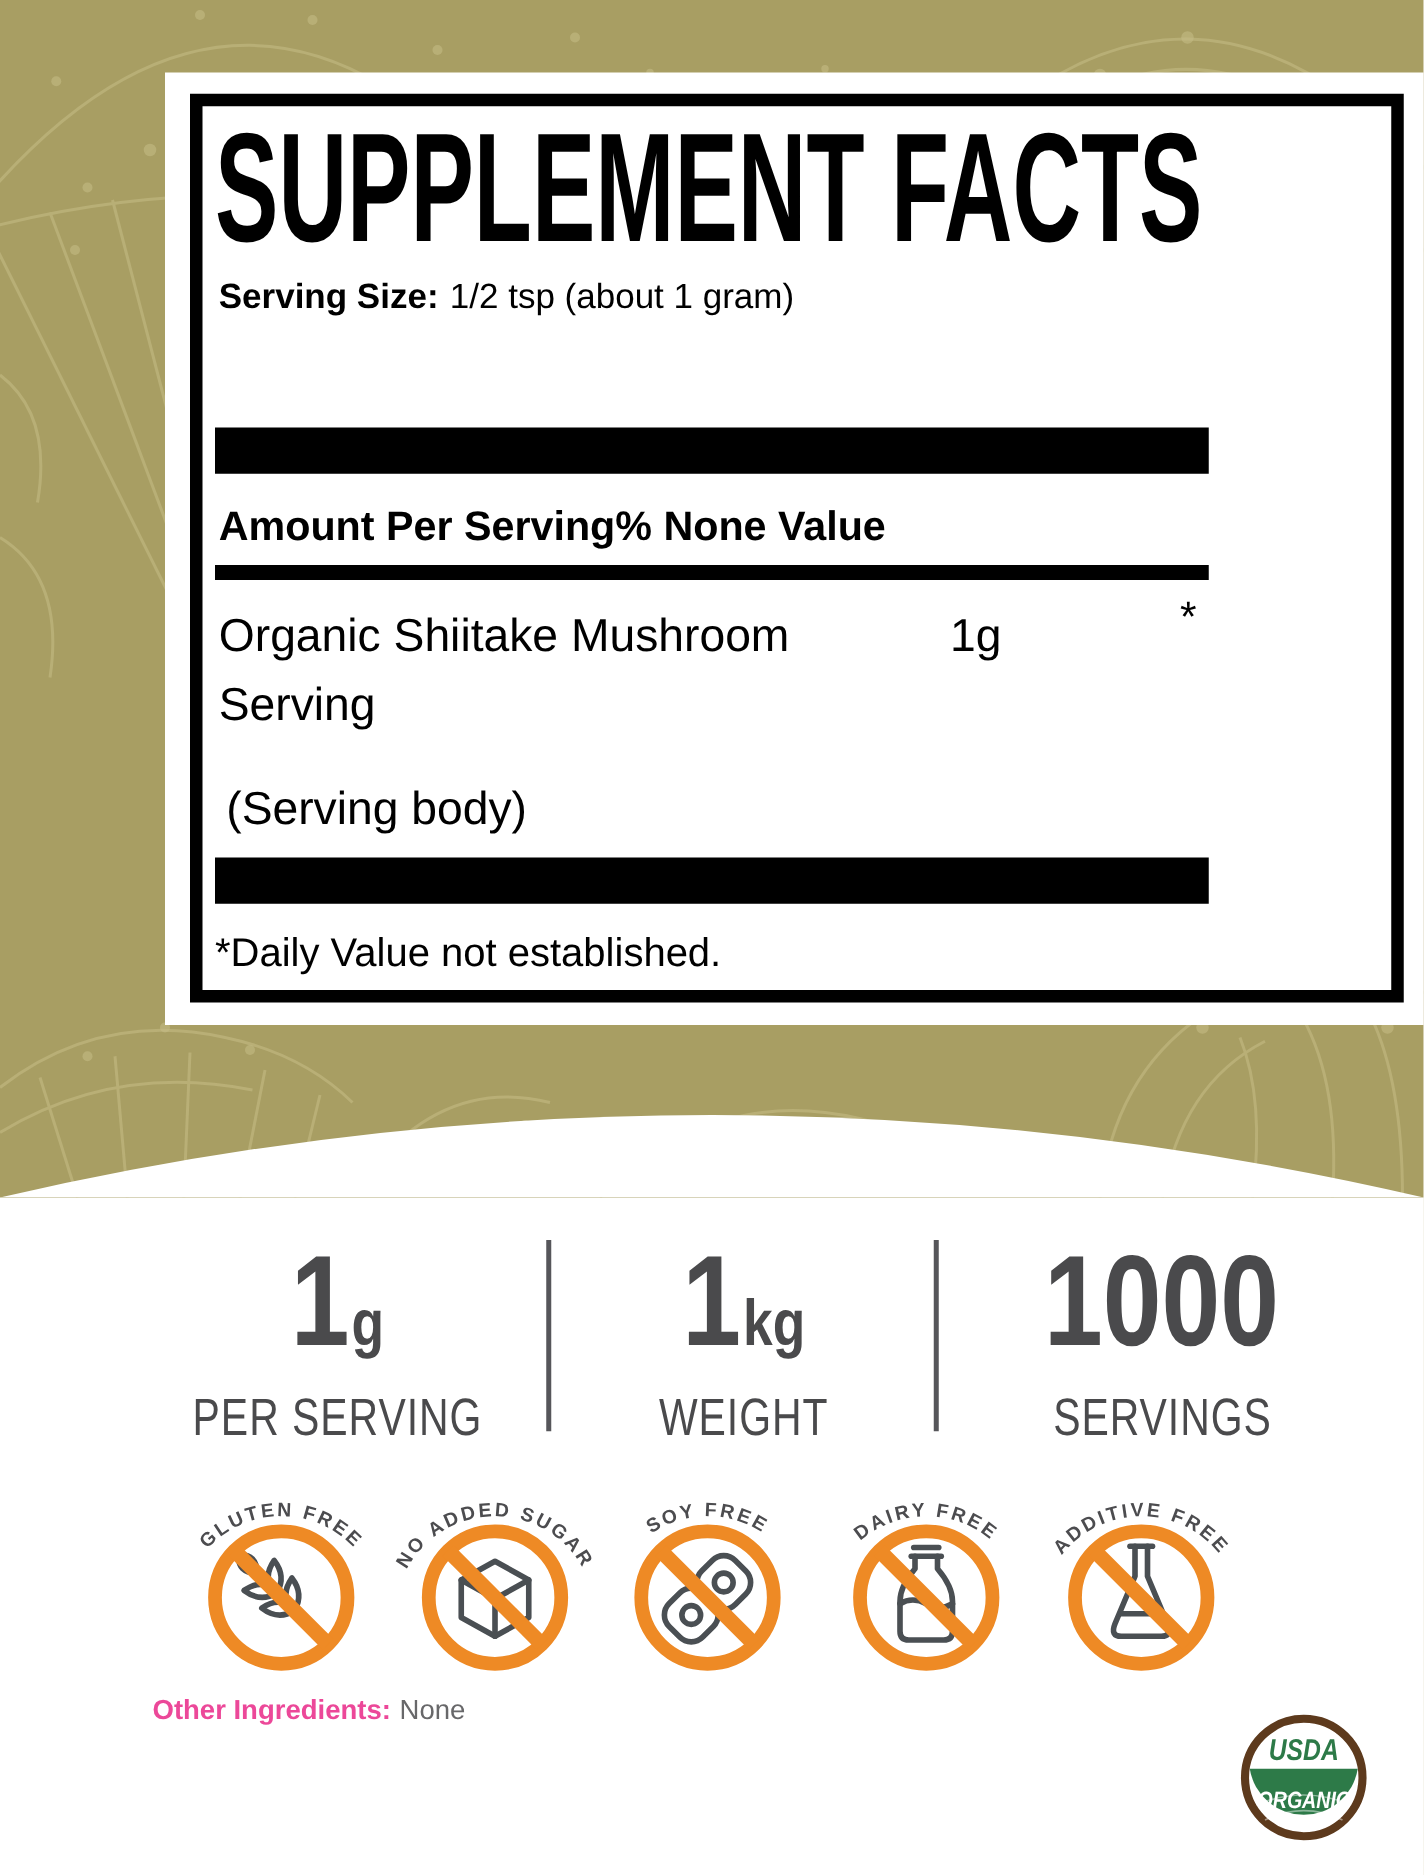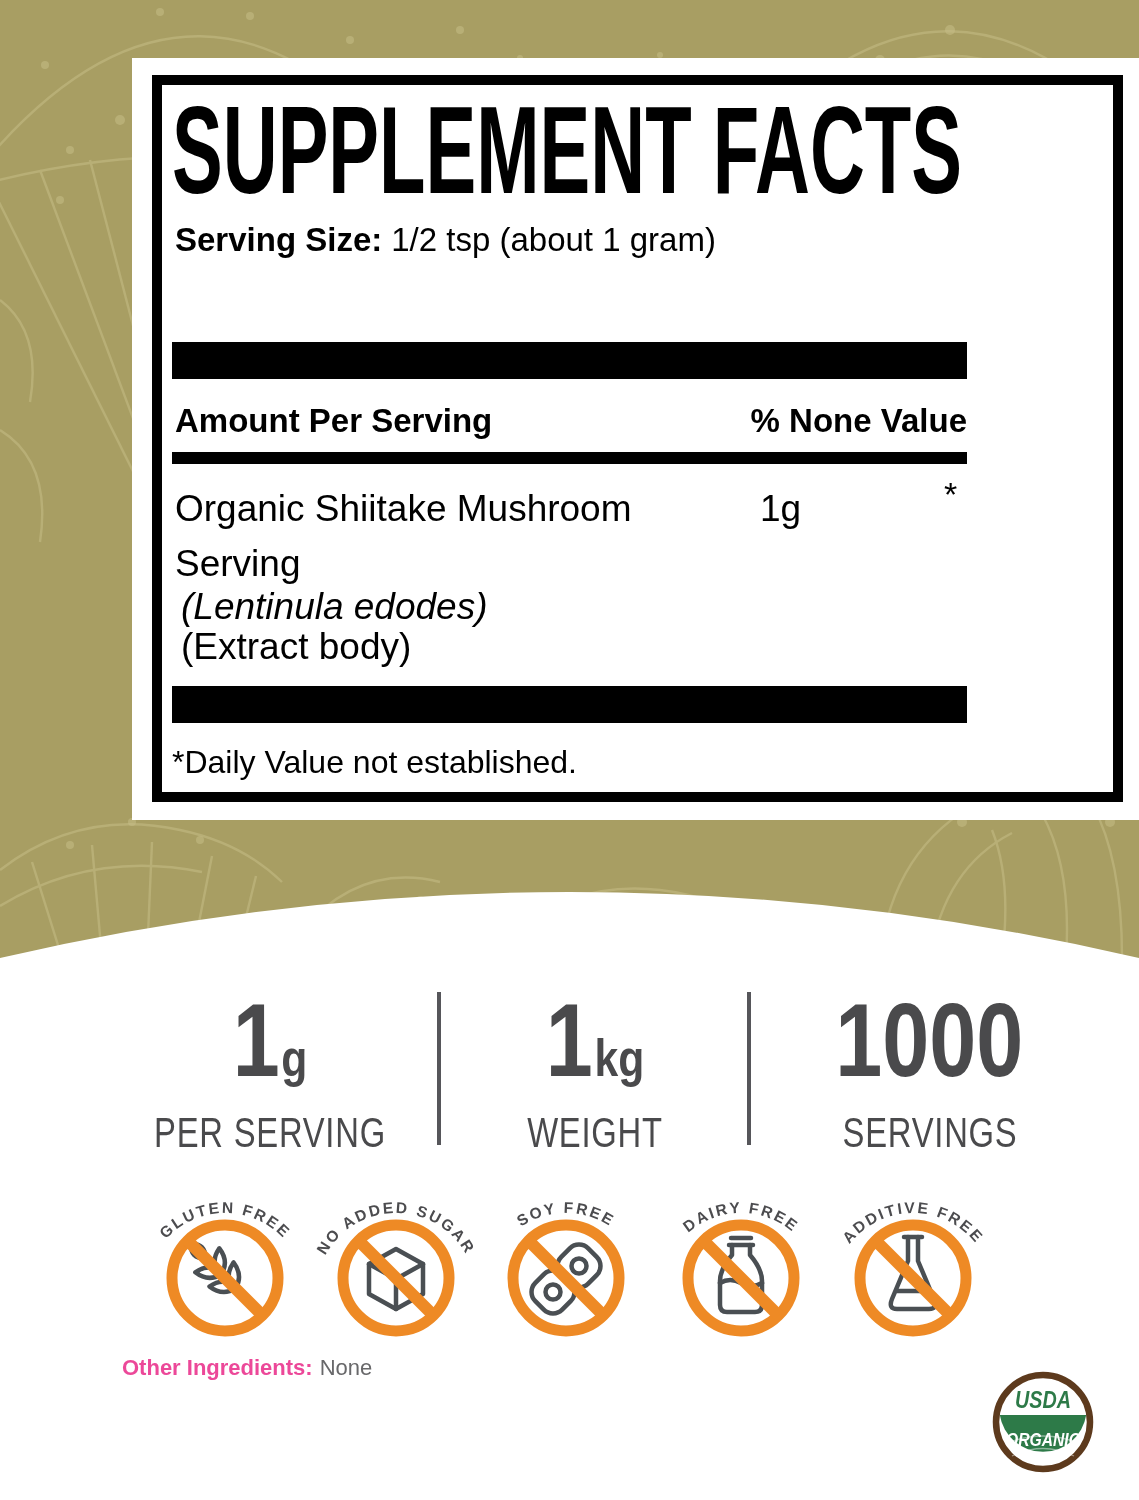--- a/index.html
+++ b/index.html
@@ -9,29 +9,29 @@
   
   .olive{position:absolute;top:0;left:0;width:1139px;height:958px;background:#a89e63;overflow:hidden}
   .pattern{position:absolute;top:0;left:0}
   .arc-svg{position:absolute;bottom:0;left:0;display:block}
 
   
   .panel{position:absolute;left:132px;top:58px;width:1011px;height:762px;background:#fff}
   .panel-border{position:absolute;left:20px;top:17px;right:20px;bottom:18px;border:10px solid #000}
   .title-svg{position:absolute;left:40px;top:44px}
   .title-svg text{font-family:"Liberation Sans",sans-serif;font-weight:bold;fill:#000}
-  .fact-line{position:absolute;left:43px;font-size:33px;white-space:nowrap}
+  .fact-line{position:absolute;left:43px;font-size:28px;white-space:nowrap}
   .line-serving{top:163px}
   .line-servings{top:221px}
   .lbl{font-weight:bold;margin-right:9px}
   .bar{position:absolute;left:40px;width:795px;height:37px;background:#000}
   .bar1{top:284px}
   .bar2{top:628px}
   .hdr-row{position:absolute;left:43px;top:344px;width:792px;font-size:33px;font-weight:bold;
-           display:flex;justify-content:space-between;white-space:nowrap}
+           display:flex;white-space:nowrap}
   .rule{position:absolute;left:40px;top:394px;width:795px;height:12px;background:#000}
   .ing{position:absolute;font-size:37px;white-space:nowrap}
   .ing-l1{left:43px;top:430px}
   .ing-amt{left:628px;top:430px}
   .ing-dv{left:812px;top:417px;font-size:34px}
   .ing-l2{left:43px;top:485px}
   .ing-l3{left:49px;top:528px;font-style:italic}
   .ing-l4{left:49px;top:568px}
   .footnote{position:absolute;left:40px;top:686px;font-size:32px}
 
@@ -170,22 +170,21 @@
     <div class="hdr-row">
       <span>Amount Per Serving</span>
       <span>% None Value</span>
     </div>
     <div class="rule"></div>
 
     <div class="ing ing-l1">Organic Shiitake Mushroom</div>
     <div class="ing ing-amt">1g</div>
     <div class="ing ing-dv">*</div>
     <div class="ing ing-l2">Serving</div>
-    <div class="ing ing-l3">(Lentinula edodes)</div>
-    <div class="ing ing-l4">(Extract body)</div>
+    <div class="ing ing-l4">(Serving body)</div>
 
     <div class="bar bar2"></div>
 
     <div class="footnote">*Daily Value not established.</div>
   </div>
 
   <div class="stat" style="left:100px;width:340px">
     <div class="stat-num-row"><span>1</span><span class="stat-unit">g</span></div>
     <div class="stat-label">PER SERVING</div>
   </div>

